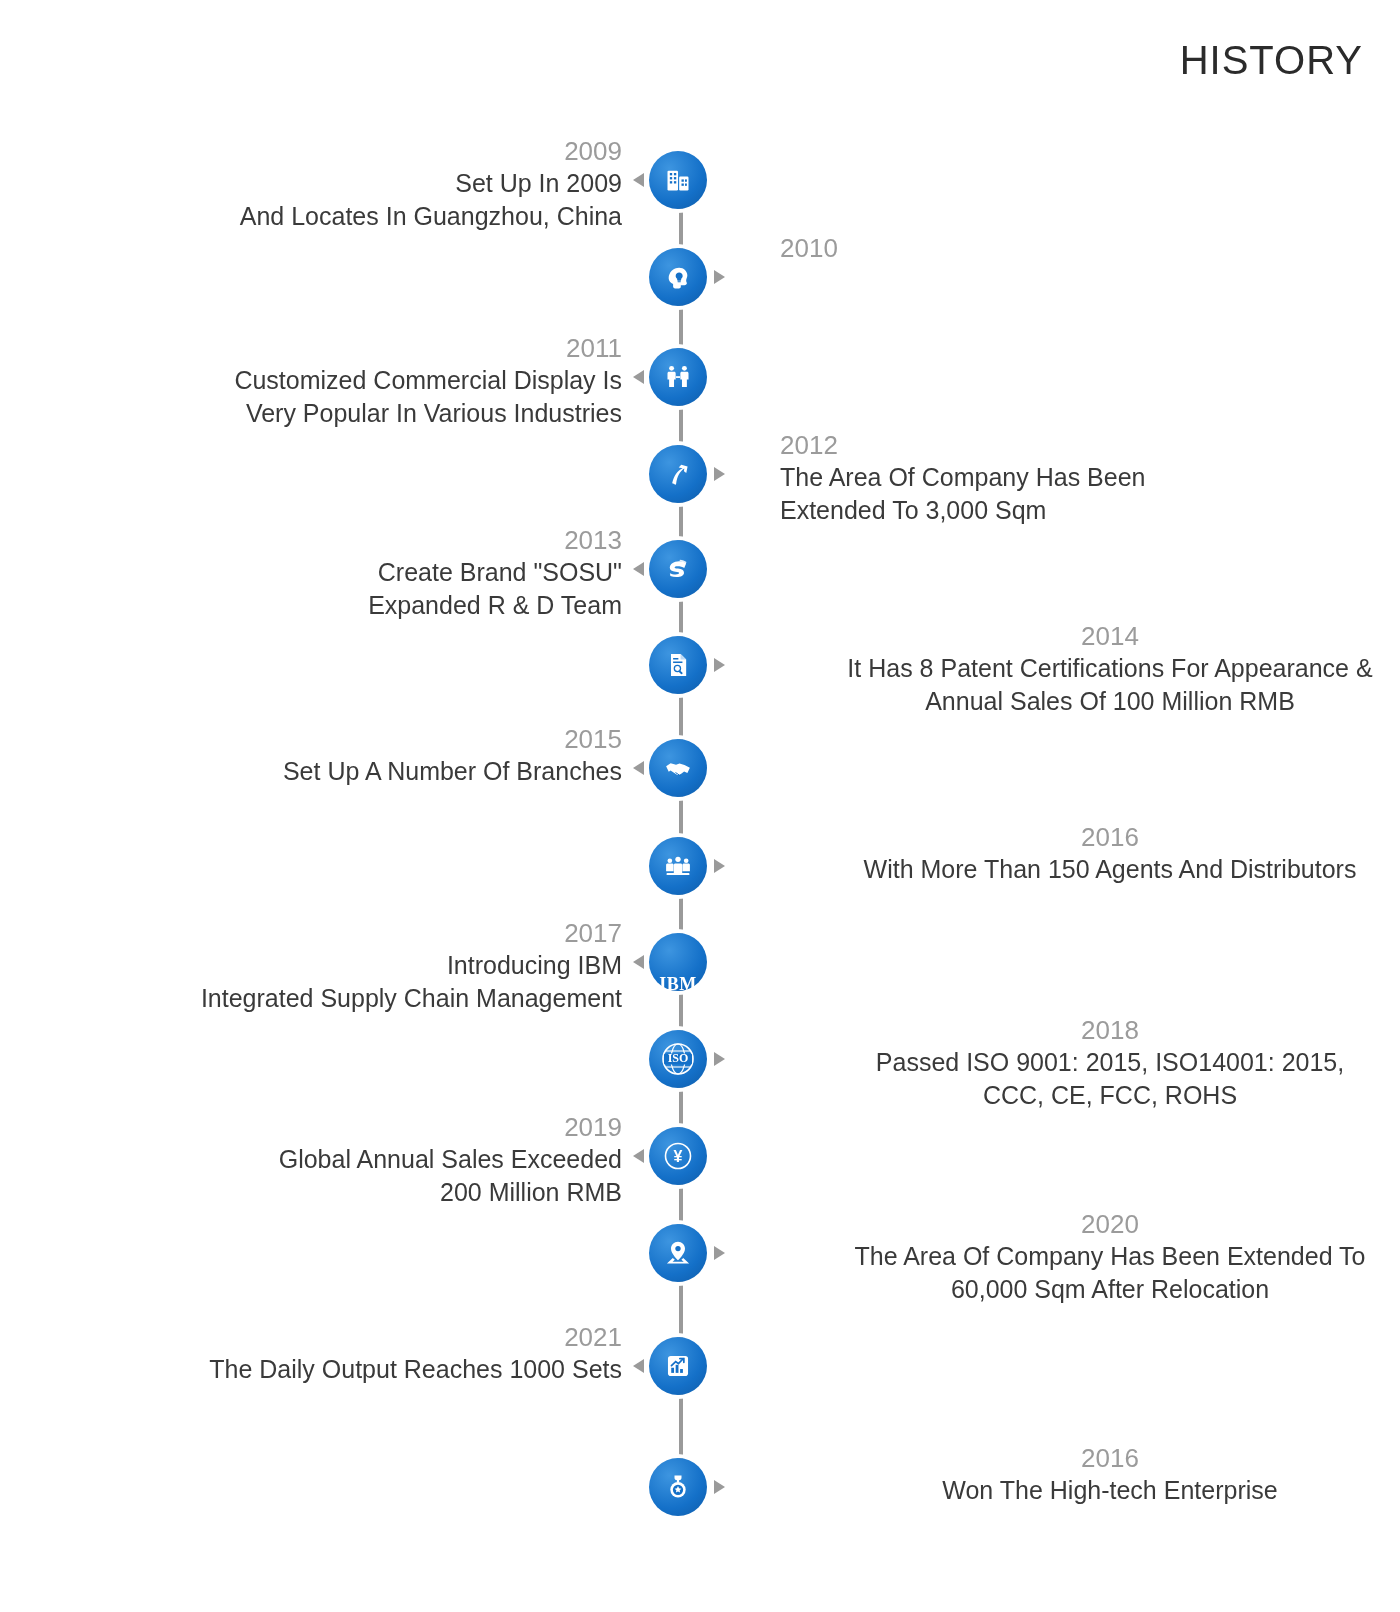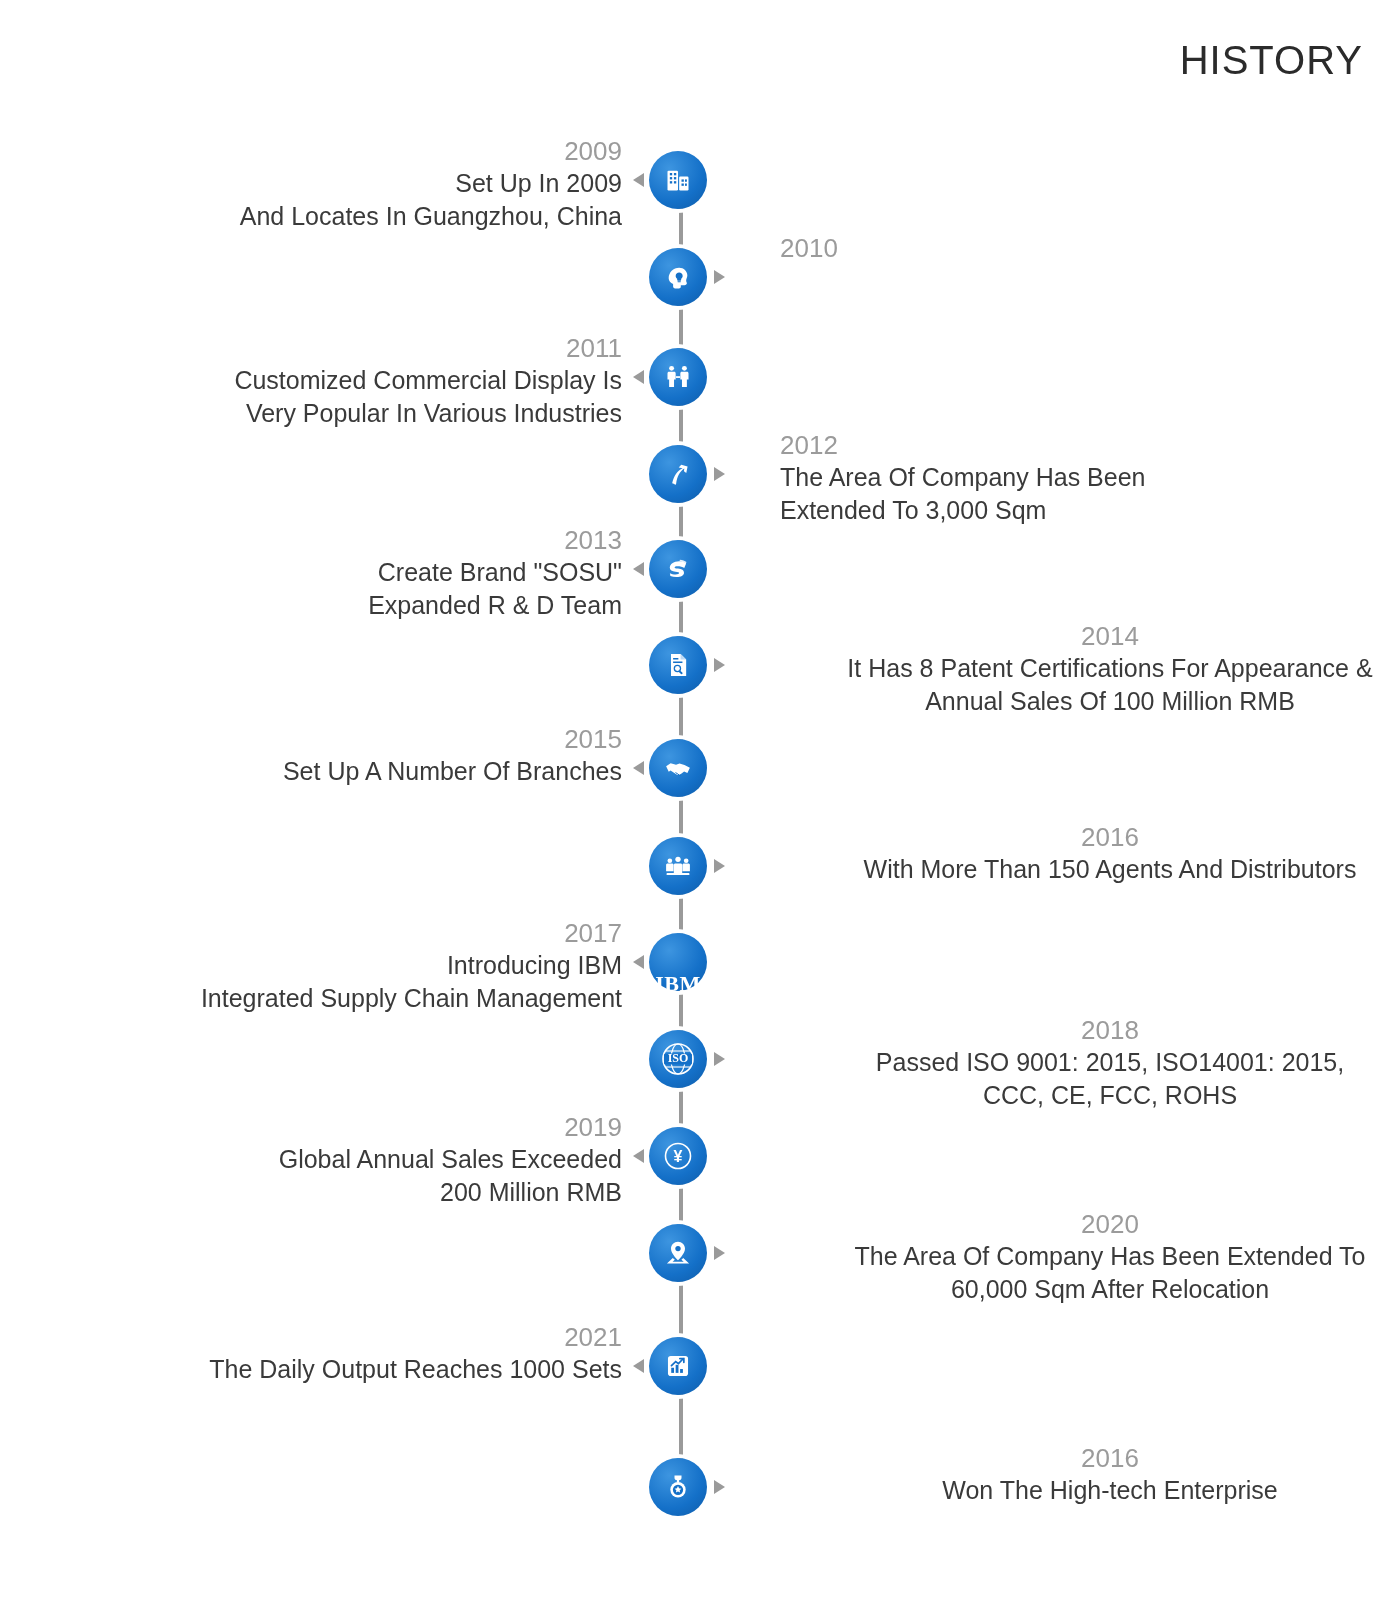--- a/index.html
+++ b/index.html
@@ -59,21 +59,21 @@
     box-shadow: 0 0 0 4px #ffffff;
     display: flex;
     align-items: center;
     justify-content: center;
     color: #ffffff;
   }
   .node svg { display: block; }
   .node .ibm-text {
     font-family: "Liberation Serif", serif;
     font-weight: bold;
-    font-size: 22px;
+    font-size: 18px;
     letter-spacing: 0.5px;
     color: #ffffff;
     margin-top: 44px;
   }
 
   
   .arrow {
     position: absolute;
     top: -7px;
     width: 0; height: 0;

